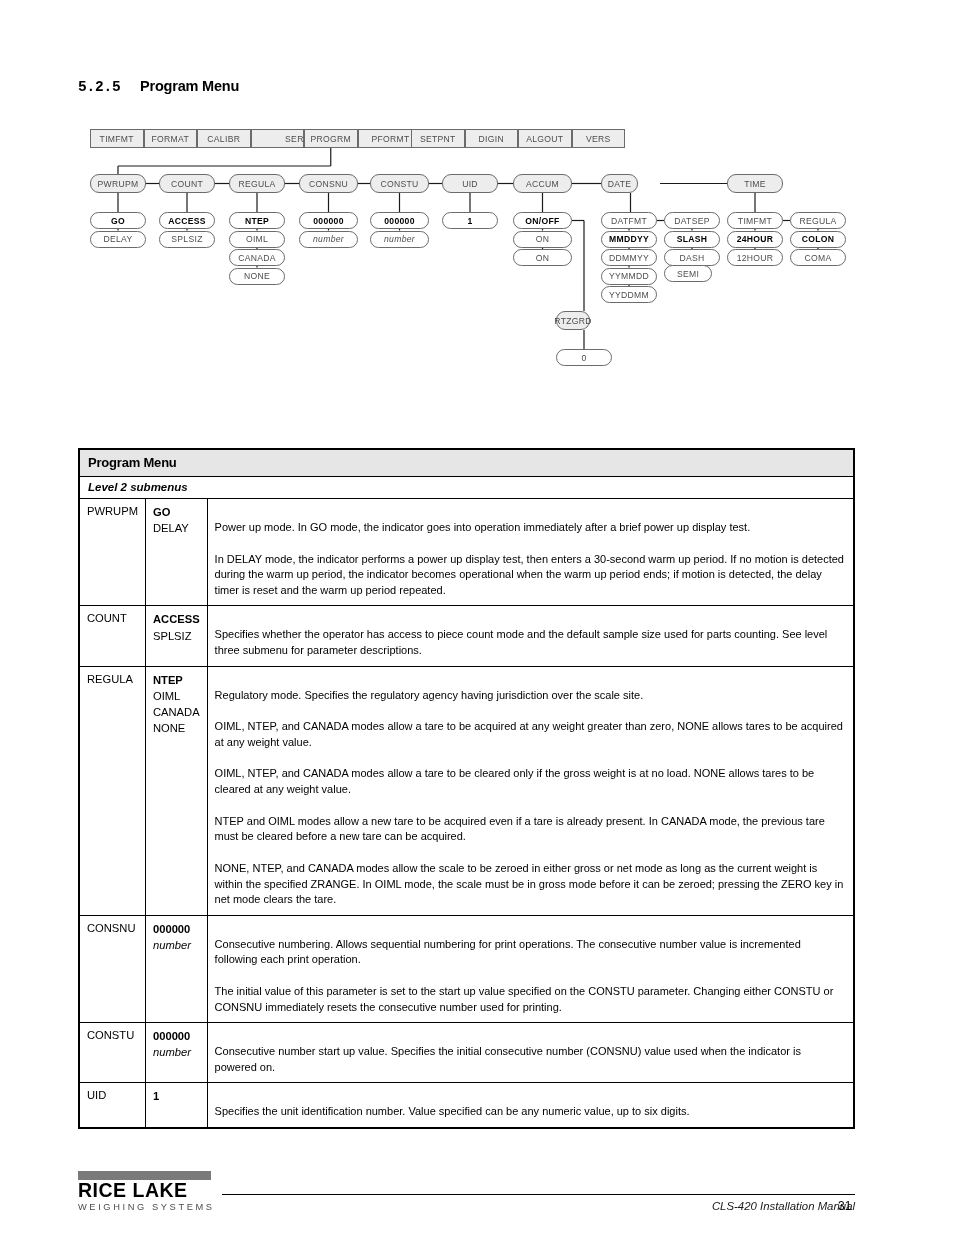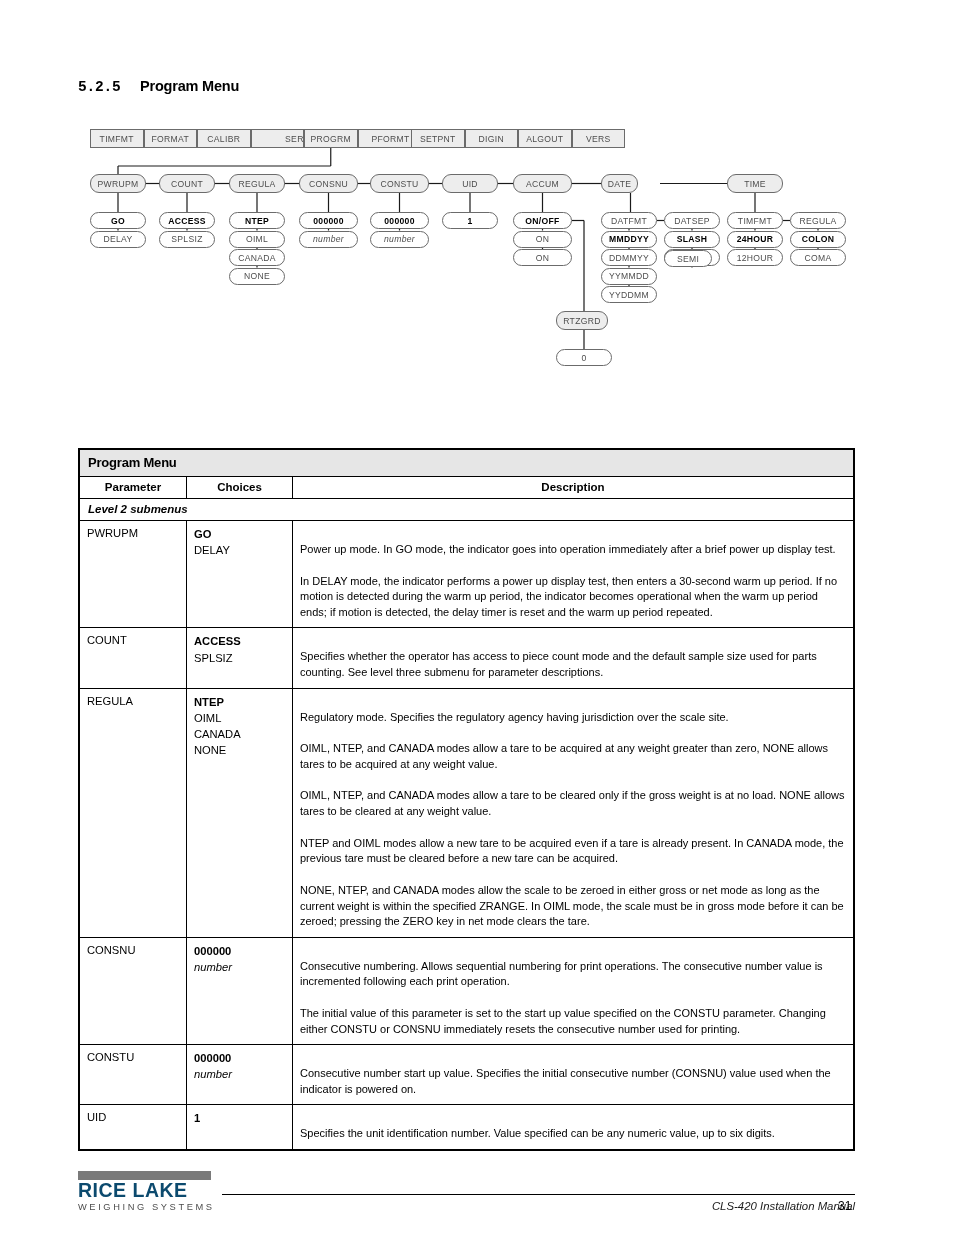--- a/index.html
+++ b/index.html
@@ -93,21 +93,21 @@
   .ch-i { font-style: italic; }
   .desc p { margin: 16px 0 11px 0; }
   .desc p:last-child { margin-bottom: 0; }
 
   
   .footer { position: absolute; left: 0; top: 1168px; width: 954px; height: 60px; }
   .logo { position: absolute; left: 78px; top: 3px; width: 146px; }
   .logo-bar { width: 133px; height: 9px; background: #7a7a7a; margin-left: 0px; }
   .logo-main {
     font-weight: bold; font-size: 19.5px; letter-spacing: 0.5px;
-    color: #0c4a6e; line-height: 1.02; margin-top: 1px;
+    color: #000000; line-height: 1.02; margin-top: 1px;
     font-family: "Liberation Sans", sans-serif;
   }
   .logo-sub {
     font-size: 9.3px; letter-spacing: 2.6px; color: #4d4d4d;
     margin-top: 1px;
   }
   .footer-rule {
     position: absolute; left: 222px; top: 26px;
     width: 633px; height: 1.4px; background: #000;
   }
@@ -207,50 +207,45 @@
       <div class="node pill " style="left: 229px; top: 249px; width: 56px;">CANADA</div>
       <div class="node pill " style="left: 229px; top: 267.5px; width: 56px;">NONE</div>
       <div class="node pill b" style="left: 299px; top: 212px; width: 59px;">000000</div>
       <div class="node pill i" style="left: 299px; top: 230.5px; width: 59px;">number</div>
       <div class="node pill b" style="left: 370px; top: 212px; width: 59px;">000000</div>
       <div class="node pill i" style="left: 370px; top: 230.5px; width: 59px;">number</div>
       <div class="node pill b" style="left: 442px; top: 212px; width: 56px;">1</div>
       <div class="node pill b" style="left: 513px; top: 212px; width: 59px;">ON/OFF</div>
       <div class="node pill " style="left: 513px; top: 230.5px; width: 59px;">ON</div>
       <div class="node pill " style="left: 513px; top: 249px; width: 59px;">ON</div>
-      <div class="node round" style="left: 556px; top: 311px; width: 52px;">RTZGRD</div>
+      <div class="node round" style="left: 556px; top: 311px; width: 34px;">RTZGRD</div>
       <div class="node pill " style="left: 556px; top: 349px; width: 56px;">0</div>
       <div class="node pill" style="left: 601px; top: 212px; width: 56px;">DATFMT</div>
       <div class="node pill b" style="left: 601px; top: 230.5px; width: 56px;">MMDDYY</div>
       <div class="node pill " style="left: 601px; top: 249px; width: 56px;">DDMMYY</div>
       <div class="node pill " style="left: 601px; top: 267.5px; width: 56px;">YYMMDD</div>
       <div class="node pill " style="left: 601px; top: 286px; width: 56px;">YYDDMM</div>
       <div class="node pill" style="left: 664px; top: 212px; width: 56px;">DATSEP</div>
       <div class="node pill b" style="left: 664px; top: 230.5px; width: 56px;">SLASH</div>
       <div class="node pill " style="left: 664px; top: 249px; width: 56px;">DASH</div>
-      <div class="node pill " style="left: 664px; top: 250px; width: 48px;">SEMI</div>
+      <div class="node pill " style="left: 664px; top: 265px; width: 48px;">SEMI</div>
       <div class="node pill" style="left: 727px; top: 212px; width: 56px;">TIMFMT</div>
       <div class="node pill b" style="left: 727px; top: 230.5px; width: 56px;">24HOUR</div>
       <div class="node pill " style="left: 727px; top: 249px; width: 56px;">12HOUR</div>
       <div class="node pill" style="left: 790px; top: 212px; width: 56px;">REGULA</div>
       <div class="node pill b" style="left: 790px; top: 230.5px; width: 56px;">COLON</div>
       <div class="node pill " style="left: 790px; top: 249px; width: 56px;">COMA</div>
     </div>
 </div>
 
 <div class="tbl">
   <table>
     <tbody id="table-body">
       <tr class="tbl-title">
         <td colspan="3">Program Menu</td>
-      </tr>
-      <tr class="tbl-hd">
-        <td class="c-param">Parameter</td>
-        <td class="c-choice">Choices</td>
-        <td>Description</td>
       </tr>
       <tr class="tbl-sub">
         <td colspan="3">Level 2 submenus</td>
       </tr>
     <tr class="tbl-row">
           <td class="param">PWRUPM</td>
           <td class="choices">
             <div class="ch-b">GO</div>
             <div>DELAY</div>
           </td>

